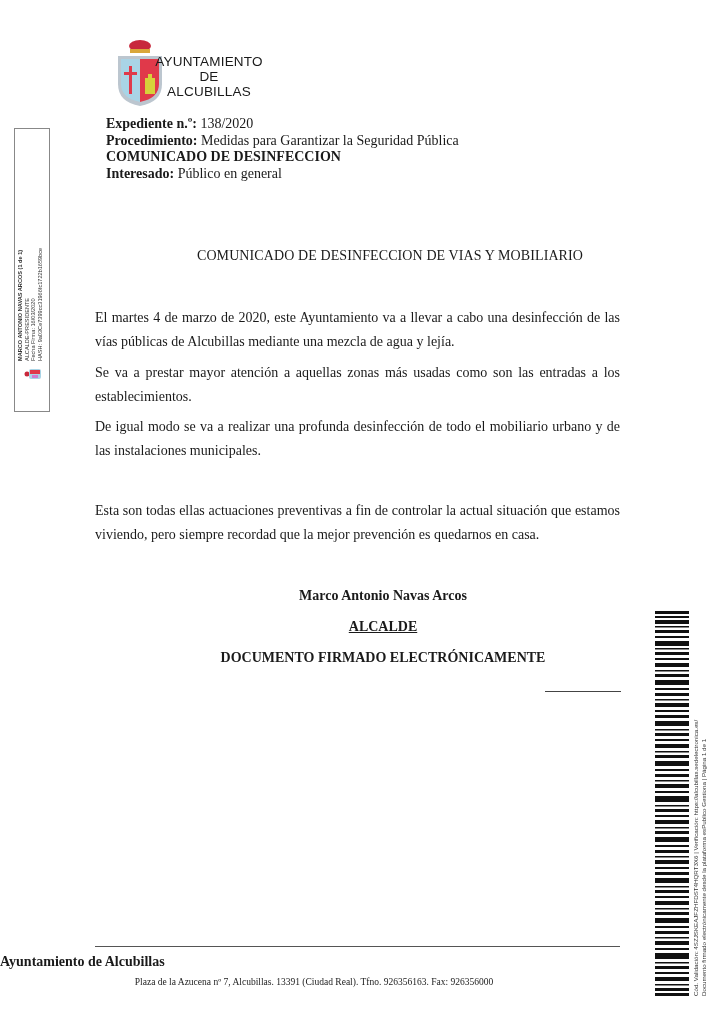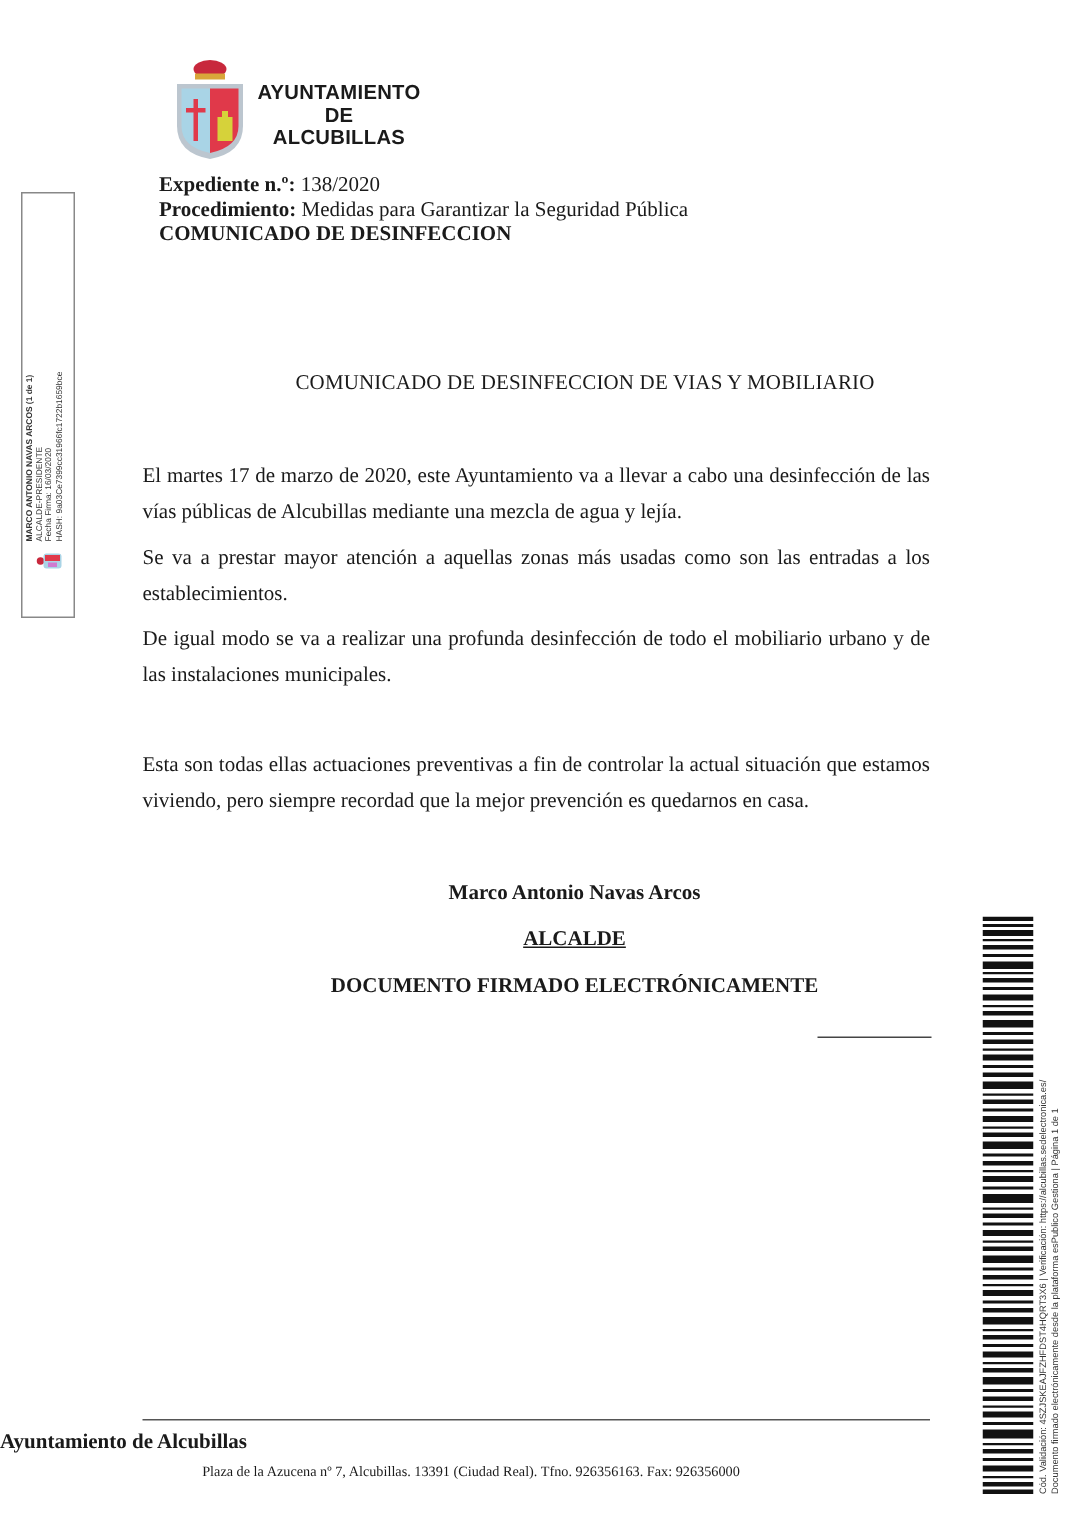--- a/index.html
+++ b/index.html
@@ -4,22 +4,22 @@
 <style>
   html, body { margin:0; padding:0; }
   body {
     width:718px; height:1019px; position:relative; background:#ffffff; overflow:hidden;
     font-family: "Liberation Serif", "DejaVu Serif", serif; color:#1a1a1a;
   }
   .abs { position:absolute; }
 
   
   .logo { left:112px; top:36px; width:180px; height:72px; }
-  .logo-text { position:absolute; left:58px; top:18px; font-family:"Liberation Sans","DejaVu Sans",sans-serif;
-    font-weight:bold; font-size:13.5px; line-height:15px; color:#1a1a1a; text-align:center; width:112px; letter-spacing:0.2px; }
+  .logo-text { position:absolute; left:41px; top:18px; font-family:"Liberation Sans","DejaVu Sans",sans-serif;
+    font-weight:normal; font-size:13.5px; line-height:15px; color:#1a1a1a; text-align:center; width:112px; letter-spacing:0.2px; }
 
   
   .stamp { left:14px; top:128px; width:36px; height:284px; border:1px solid #888; box-sizing:border-box; }
   .stamp-text { position:absolute; left:2px; top:232px; width:220px; transform-origin:0 0; transform:rotate(-90deg);
     font-family:"Liberation Sans","DejaVu Sans",sans-serif; font-size:5.6px; line-height:6.6px; color:#333; white-space:nowrap; }
   .stamp-text .l1 { font-weight:bold; }
   .stamp-icon { position:absolute; left:9px; top:237px; width:18px; height:16px; }
 
   
   .header { left:106px; top:116px; font-size:14px; line-height:16.5px; }
@@ -91,25 +91,29 @@
     <b>Expediente n.º:</b>
     <span>138/2020</span>
   </div>
   <div>
     <b>Procedimiento:</b>
     <span>Medidas para Garantizar la Seguridad Pública</span>
   </div>
   <div>
     <b>COMUNICADO DE DESINFECCION</b>
   </div>
+  <div>
+    <b>Interesado:</b>
+    <span>Público en general</span>
+  </div>
 </div>
 
 <div class="abs title">COMUNICADO DE DESINFECCION DE VIAS Y MOBILIARIO</div>
 
-<div class="abs body-text p1">El martes 17 de marzo de 2020, este Ayuntamiento va a llevar a cabo una desinfección de las vías públicas de Alcubillas mediante una mezcla de agua y lejía.</div>
+<div class="abs body-text p1">El martes 4 de marzo de 2020, este Ayuntamiento va a llevar a cabo una desinfección de las vías públicas de Alcubillas mediante una mezcla de agua y lejía.</div>
 <div class="abs body-text p2">Se va a prestar mayor atención a aquellas zonas más usadas como son las entradas a los establecimientos.</div>
 <div class="abs body-text p3">De igual modo se va a realizar una profunda desinfección de todo el mobiliario urbano y de las instalaciones municipales.</div>
 <div class="abs body-text p4">Esta son todas ellas actuaciones preventivas a fin de controlar la actual situación que estamos viviendo, pero siempre recordad que la mejor prevención es quedarnos en casa.</div>
 
 <div class="abs sig sig1">Marco Antonio Navas Arcos</div>
 <div class="abs sig sig2">ALCALDE</div>
 <div class="abs sig sig3">DOCUMENTO FIRMADO ELECTRÓNICAMENTE</div>
 <div class="abs sig-line"></div>
 
 <div class="abs footer-rule"></div>

